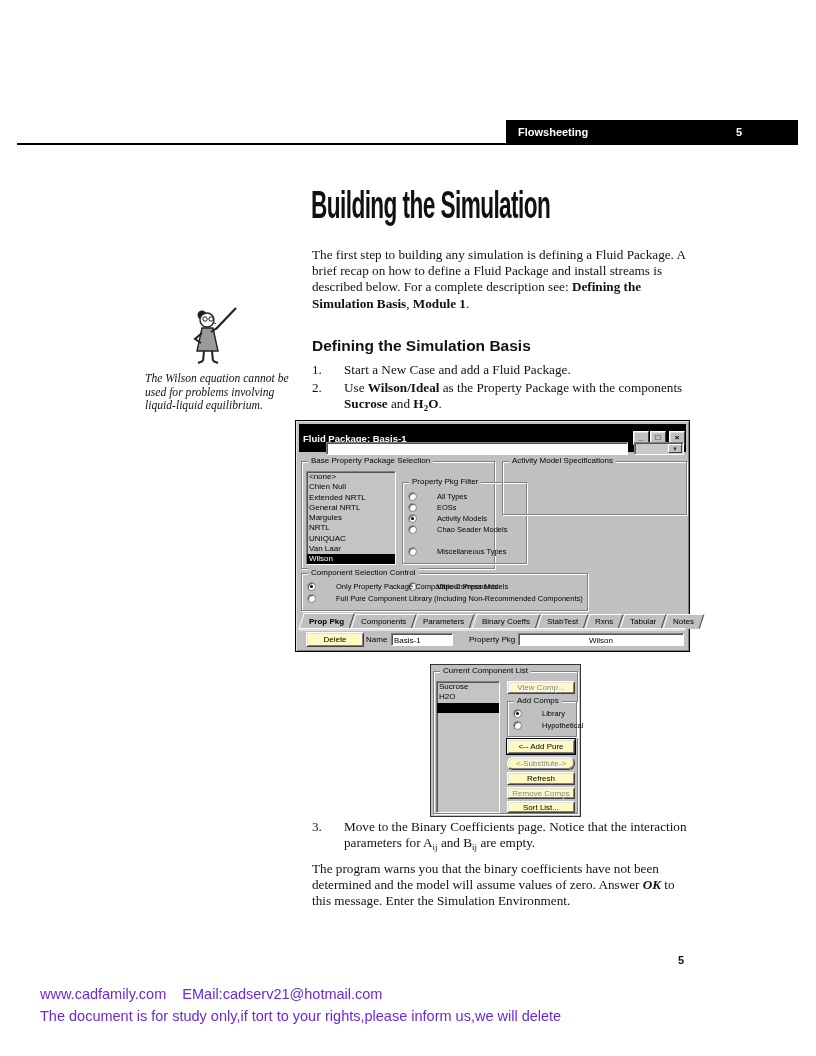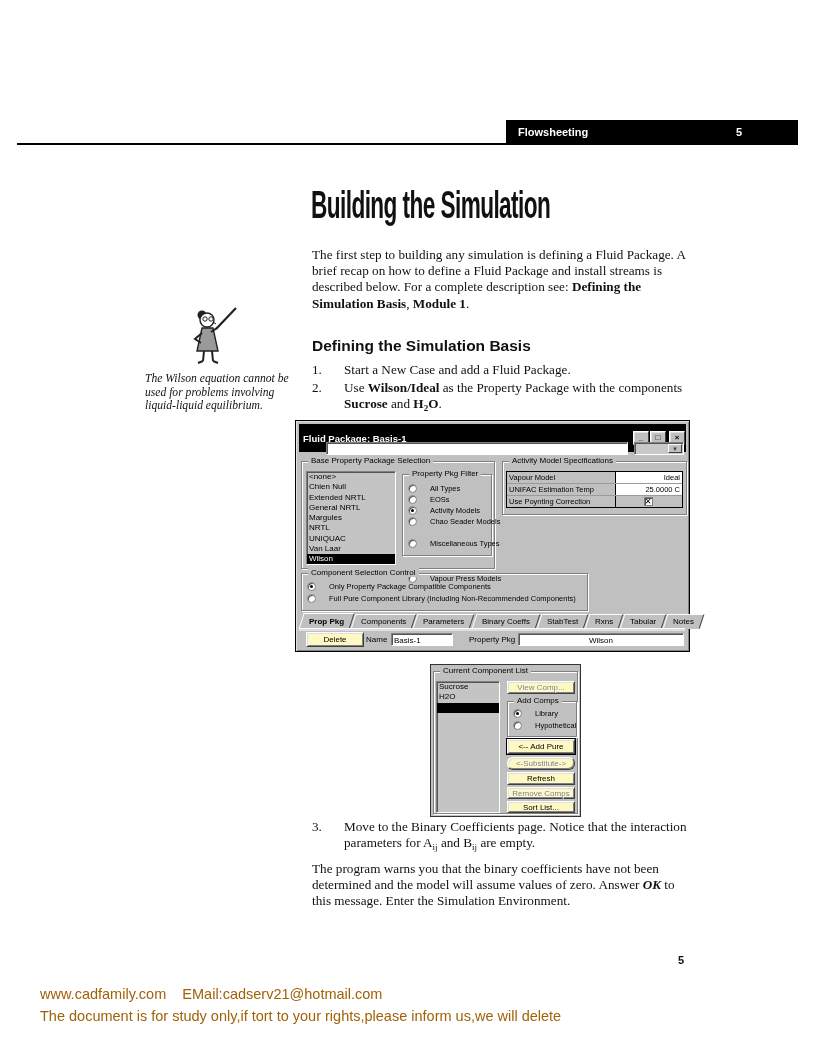--- a/index.html
+++ b/index.html
@@ -20,21 +20,21 @@
 
   .intro{left:312px;top:247px;width:384px;font-size:13.2px;line-height:16.2px;}
   .sidenote{left:145px;top:372px;width:146px;font-style:italic;font-size:11.6px;line-height:13.6px;}
   .h2{left:312px;top:337px;font-family:"Liberation Sans",sans-serif;font-weight:700;font-size:15.5px;}
 
   .step{position:absolute;font-size:13.2px;line-height:16.2px;}
   .step .num{position:absolute;left:0;top:0;}
   .step .txt{position:absolute;left:32px;top:0;width:352px;}
   .closing{left:312px;top:861px;width:384px;font-size:13.2px;line-height:16.2px;}
   .pagenum{left:678px;top:954px;font-family:"Liberation Sans",sans-serif;font-weight:bold;font-size:11px;}
-  .wm{color:#a16207;font-family:"Liberation Sans",sans-serif;font-size:14.5px;white-space:pre;}
+  .wm{color:#6d28d9;font-family:"Liberation Sans",sans-serif;font-size:14.5px;white-space:pre;}
   .wm1{left:40px;top:986px;}
   .wm2{left:40px;top:1008px;}
   sub.s{font-size:9px;vertical-align:-3px;line-height:0;}
 
   
   .win{font-family:"Liberation Sans",sans-serif;font-size:8px;color:#000;}
   .dlg{background:#c0c0c0;border:1px solid #000;
        box-shadow:inset 1px 1px 0 #dfdfdf, inset -1px -1px 0 #808080;}
   .titlebar{position:absolute;left:3px;top:3px;right:3px;height:28px;background:#000;color:#fff;
             display:flex;align-items:center;font-weight:bold;font-size:9.5px;padding-left:4px;box-sizing:border-box;}
@@ -53,21 +53,21 @@
   .legend{position:absolute;top:-6px;left:6px;background:#c0c0c0;padding:0 3px;font-size:8px;white-space:nowrap;}
   .btn{position:absolute;background:#fef9c3;border:1px solid;border-color:#fff #404040 #404040 #fff;
        box-shadow:inset 1px 1px 0 #dfdfdf, inset -1px -1px 0 #808080;
        display:flex;align-items:center;justify-content:center;font-size:8px;box-sizing:border-box;}
   .btn.disabled{color:#808080;text-shadow:1px 1px 0 #fff;}
   .btn.default{outline:1px solid #000;}
   .listbox{position:absolute;background:#c4c4c4;border:1px solid;border-color:#808080 #fff #fff #808080;
            box-shadow:inset 1px 1px 0 #555;overflow:hidden;box-sizing:border-box;}
   .lrow{height:10.3px;line-height:10.3px;font-size:8px;padding-left:2px;white-space:nowrap;}
   .lrow.sel{background:#000;color:#fff;}
-  .radio-row{position:absolute;display:flex;align-items:center;gap:13px;height:10px;}
+  .radio-row{position:absolute;display:flex;align-items:center;gap:20px;height:10px;}
   .radio{width:9px;height:9px;border-radius:50%;background:#fff;border:1px solid #808080;
          box-shadow:inset 1px 1px 0 #555;box-sizing:border-box;flex:0 0 auto;}
   .radio.on{position:relative;}
   .radio.on::after{content:"";position:absolute;left:2px;top:2px;width:3px;height:3px;border-radius:50%;background:#000;}
   .rlabel{font-size:7.5px;white-space:nowrap;}
   .checkbox{width:9px;height:9px;background:#fff;border:1px solid #808080;box-shadow:inset 1px 1px 0 #555;
             font-size:8px;line-height:8px;text-align:center;box-sizing:border-box;}
   .checkbox.checked::before{content:"\2715";}
   .spec-table{position:absolute;border:1px solid #000;background:#c0c0c0;}
   .spec-row{display:flex;height:11px;border-bottom:1px solid #9a9a9a;}
@@ -149,21 +149,21 @@
         <div class="lrow">Chien Null</div>
         <div class="lrow">Extended NRTL</div>
         <div class="lrow">General NRTL</div>
         <div class="lrow">Margules</div>
         <div class="lrow">NRTL</div>
         <div class="lrow">UNIQUAC</div>
         <div class="lrow">Van Laar</div>
         <div class="lrow sel">Wilson</div>
       </div>
 
-      <div class="groupbox" style="left:100px;top:12px;width:88px;height:80px;">
+      <div class="groupbox" style="left:100px;top:20px;width:88px;height:80px;padding-left:35px;">
         <span class="legend">Property Pkg Filter</span>
         <div class="radio-row" style="left:5px;top:8px;">
           <span class="radio"></span>
             <span class="rlabel">All Types</span>
           </div>
         <div class="radio-row" style="left:5px;top:19px;">
           <span class="radio"></span>
             <span class="rlabel">EOSs</span>
           </div>
         <div class="radio-row" style="left:5px;top:30px;">
@@ -180,36 +180,20 @@
           </div>
         <div class="radio-row" style="left:5px;top:63px;">
           <span class="radio"></span>
             <span class="rlabel">Miscellaneous Types</span>
           </div>
       </div>
     </div>
 
     <div class="groupbox" style="left:206px;top:40px;width:183px;height:52px;">
       <span class="legend">Activity Model Specifications</span>
-      <div class="spec-table" style="left:3px;top:9px;width:175px;">
-        <div class="spec-row">
-          <span class="spec-label">Vapour Model</span>
-          <span class="spec-value">Ideal</span>
-        </div>
-        <div class="spec-row">
-          <span class="spec-label">UNIFAC Estimation Temp</span>
-          <span class="spec-value">25.0000 C</span>
-        </div>
-        <div class="spec-row">
-          <span class="spec-label">Use Poynting Correction</span>
-          <span class="spec-value" style="background:#c0c0c0;justify-content:center;">
-            <span class="checkbox checked"></span>
-          </span>
-        </div>
-      </div>
     </div>
 
     <div class="groupbox" style="left:5px;top:152px;width:285px;height:36px;">
       <span class="legend">Component Selection Control</span>
       <div class="radio-row" style="left:5px;top:7px;">
         <span class="radio on"></span>
           <span class="rlabel">Only Property Package Compatible Components</span>
         </div>
       <div class="radio-row" style="left:5px;top:19px;">
         <span class="radio"></span>

